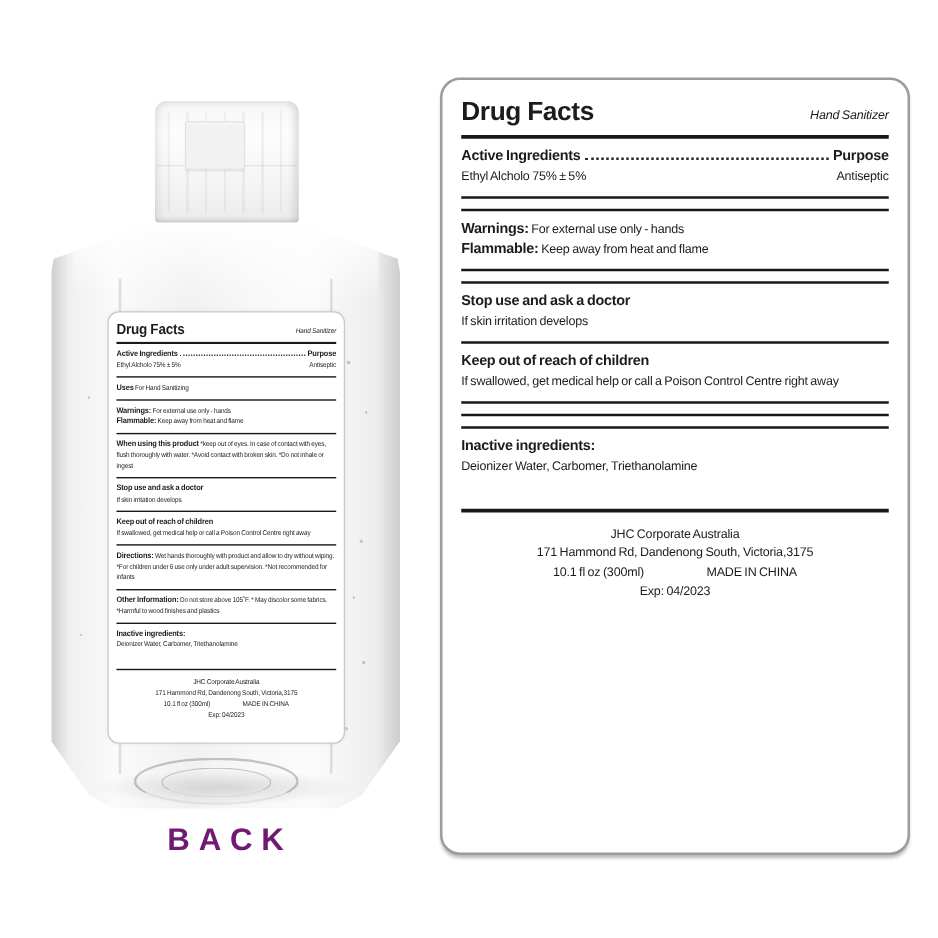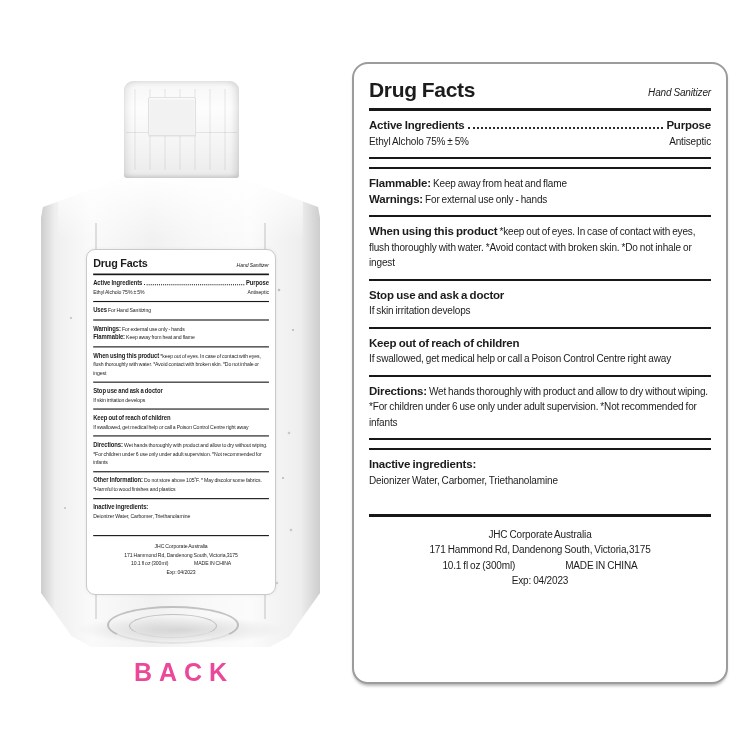--- a/index.html
+++ b/index.html
@@ -90,21 +90,21 @@
     background:#fff;border:1px solid #c9c9c9;border-radius:9px;overflow:hidden;
     box-shadow:0 0 4px rgba(0,0,0,0.06);
   }
   .mini-scale{
     width:366px;box-sizing:border-box;padding:10px 12px;
     transform:scale(0.514,0.56);transform-origin:0 0;
   }
 
   .back-caption{
     position:absolute;left:41px;top:658px;width:279px;text-align:center;
-    font-size:25px;font-weight:bold;letter-spacing:7px;text-indent:7px;color:#ec4899;
+    font-size:25px;font-weight:bold;letter-spacing:7px;text-indent:7px;color:#701a75;
   }
 </style>
 </head>
 <body>
 
 <div class="bottle">
   <div class="cap">
     <div class="cap-ridges"></div>
     <div class="cap-seam"></div>
     <div class="cap-tab"></div>
@@ -217,45 +217,39 @@
       <div class="row-split">
         <span>Ethyl Alcholo 75% ± 5%</span>
         <span>Antiseptic</span>
       </div>
     </div>
     <div class="rule"></div>
 
     <div class="rule"></div>
 
     <div class="sec">
+      <p><span class="h">Warnings:</span> <span>For external use only - hands</span></p>
       <p><span class="h">Flammable:</span> <span>Keep away from heat and flame</span></p>
-      <p><span class="h">Warnings:</span> <span>For external use only - hands</span></p>
-    </div>
-    <div class="rule"></div>
-
-    <div class="sec">
-      <p><span class="h">When using this product</span> <span>*keep out of eyes. In case of contact with eyes, flush thoroughly with water. *Avoid contact with broken skin. *Do not inhale or ingest</span></p>
-    </div>
+    </div>
+    <div class="rule"></div>
+
     <div class="rule"></div>
 
     <div class="sec">
       <p><span class="h">Stop use and ask a doctor</span></p>
       <p>If skin irritation develops</p>
     </div>
     <div class="rule"></div>
 
     <div class="sec">
       <p><span class="h">Keep out of reach of children</span></p>
       <p>If swallowed, get medical help or call a Poison Control Centre right away</p>
     </div>
     <div class="rule"></div>
 
-    <div class="sec">
-      <p><span class="h">Directions:</span> <span>Wet hands thoroughly with product and allow to dry without wiping. *For children under 6 use only under adult supervision. *Not recommended for infants</span></p>
-    </div>
     <div class="rule"></div>
 
     <div class="rule"></div>
 
     <div class="sec">
       <p><span class="h">Inactive ingredients:</span></p>
       <p>Deionizer Water, Carbomer, Triethanolamine</p>
     </div>
 
     <div class="footer-rule"></div>

